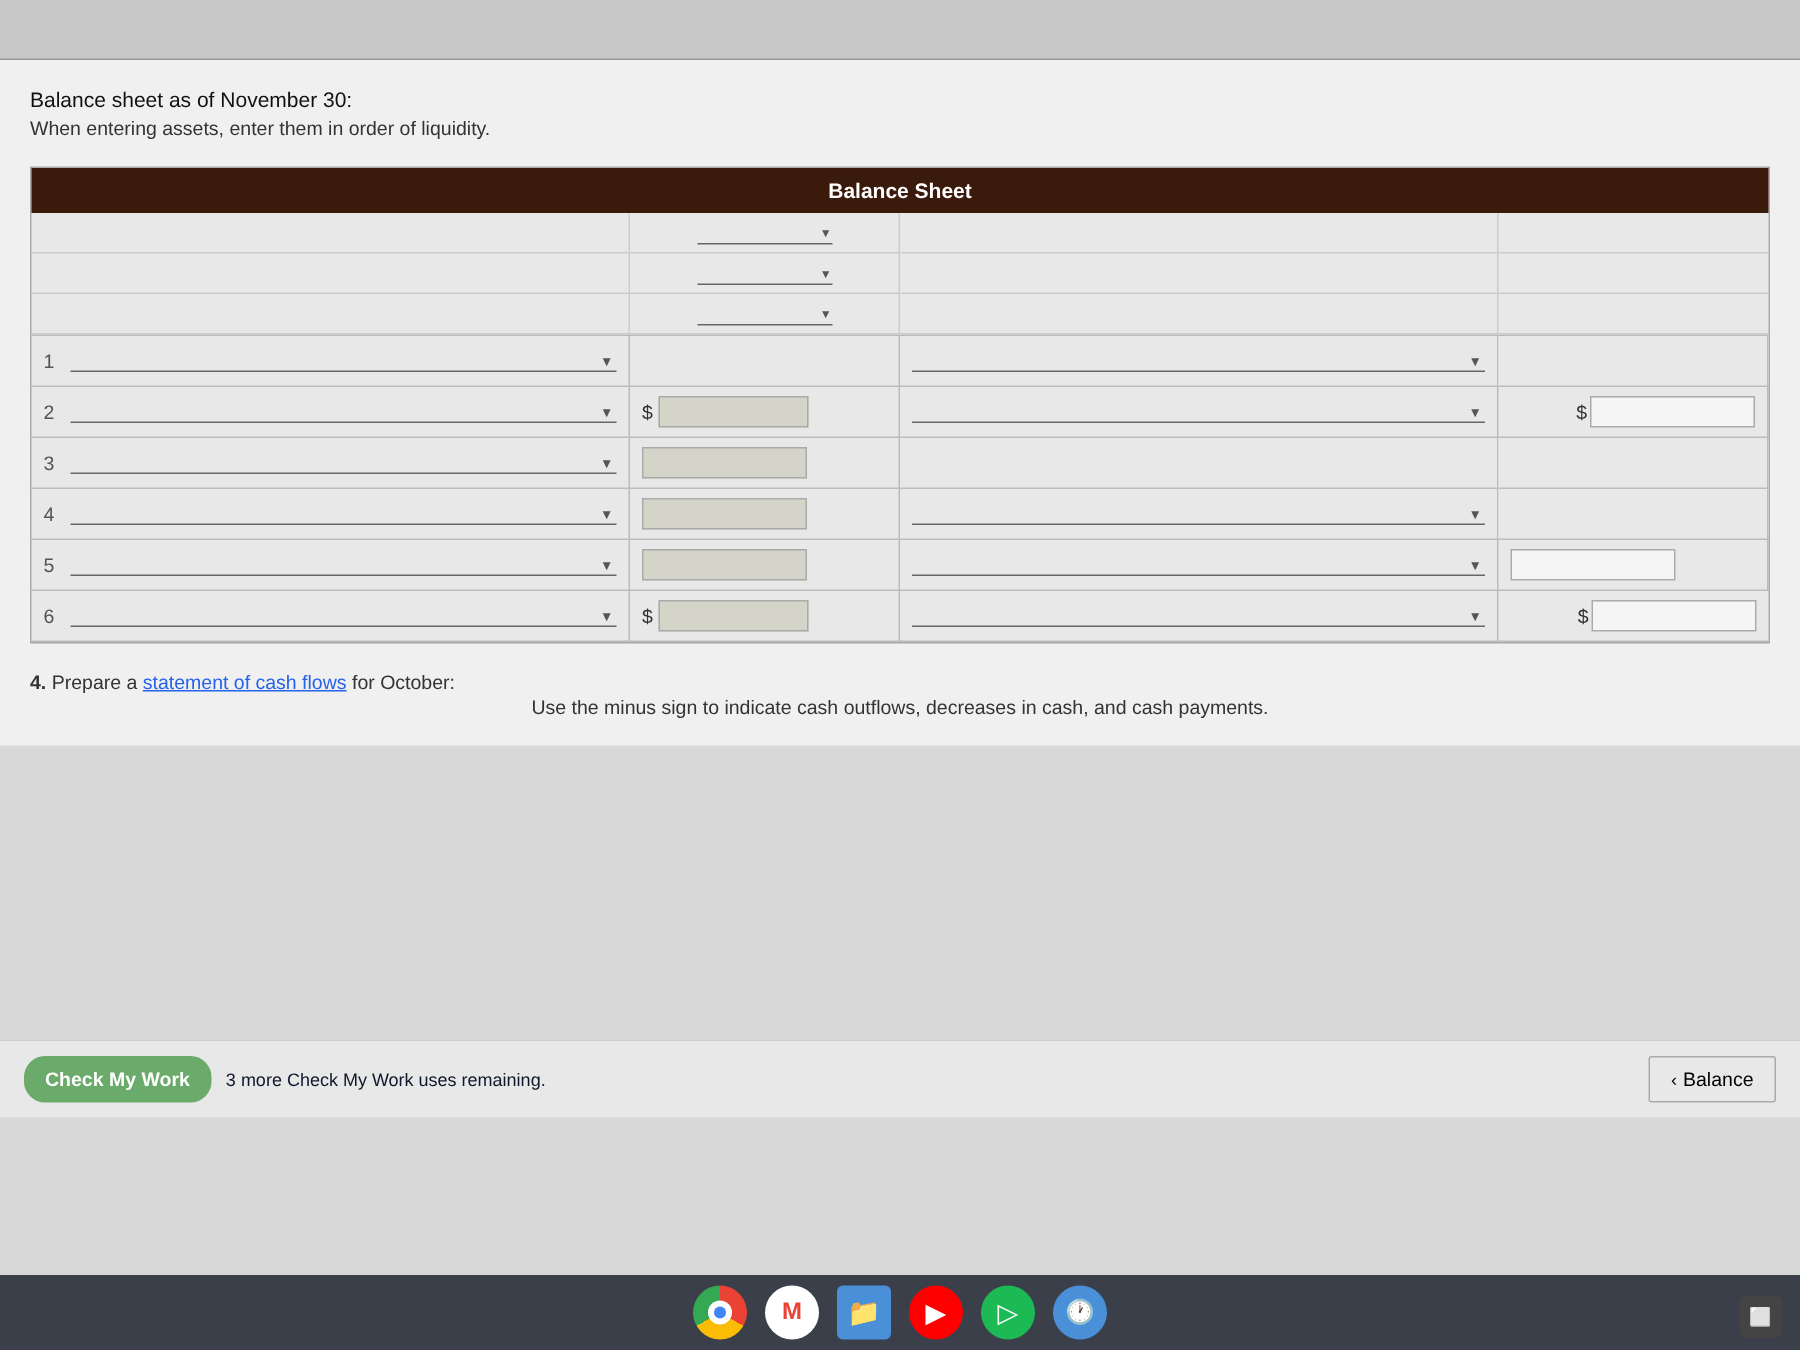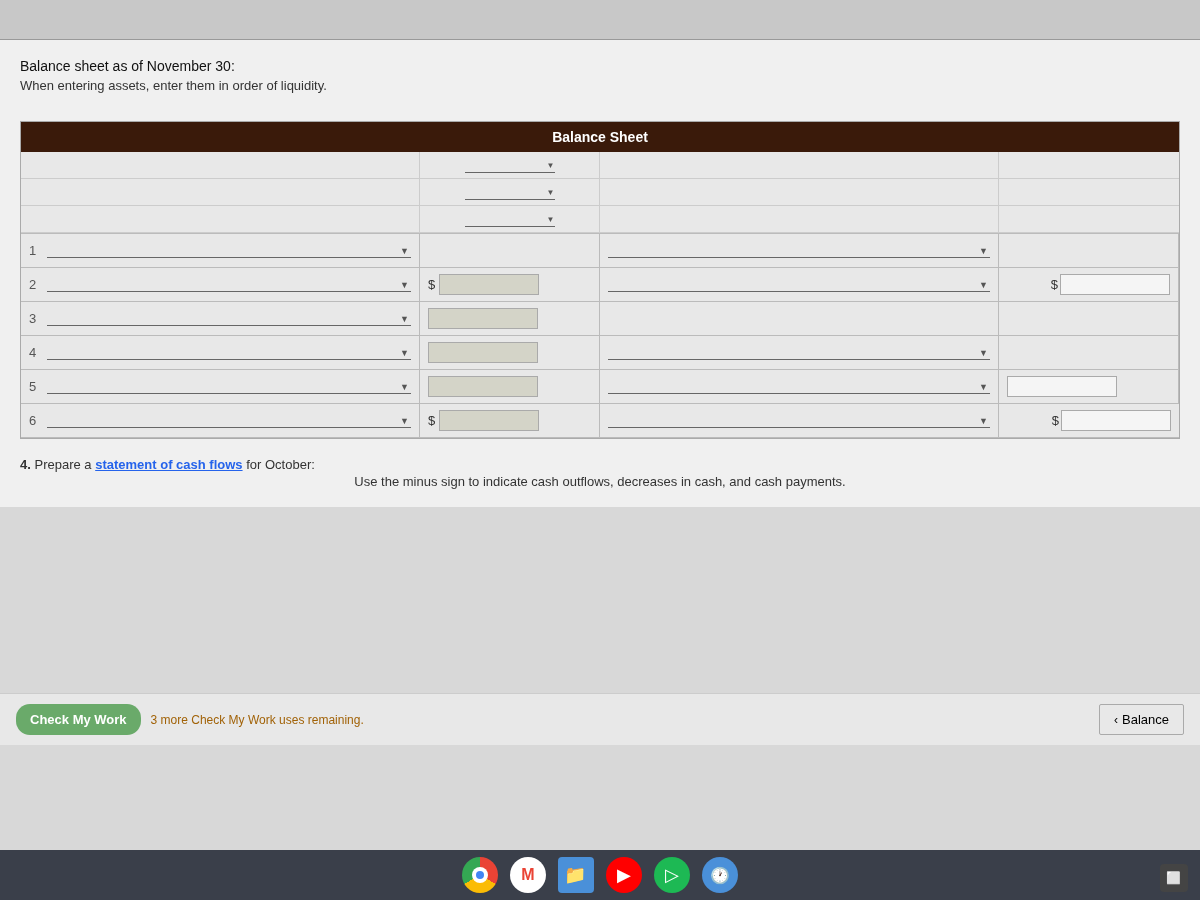--- a/index.html
+++ b/index.html
@@ -33,21 +33,21 @@
     .section-title {
       font-weight: normal;
       font-size: 14px;
       margin-bottom: 4px;
       color: #111;
     }
 
     .subtitle {
       font-size: 13px;
       color: #333;
-      margin-bottom: 28px;
+      margin-bottom: 18px;
     }
 
     .balance-sheet-container {
       background: #e8e8e8;
       border: 1px solid #aaa;
       margin-bottom: 8px;
     }
 
     .balance-sheet-header {
       background: #3a1a0a;
@@ -182,21 +182,21 @@
       border: none;
       padding: 8px 14px;
       font-size: 13px;
       font-weight: bold;
       cursor: pointer;
       border-radius: 14px;
     }
 
     .check-work-note {
       font-size: 12px;
-      color: #a16207;
+      color: #0f172a;
       margin-left: 10px;
     }
 
     .previous-btn {
       background: #e8e8e8;
       border: 1px solid #aaa;
       padding: 7px 14px;
       font-size: 13px;
       cursor: pointer;
       display: flex;
@@ -456,21 +456,21 @@
           <input type="text" class="right-input" value="" style="">
         </div>
 
       </div>
     </div>
 
     <div class="section4">
       <div>
         <span class="step-num">4.</span>
         <span>Prepare a</span>
-        <a href="#" style="color:#2563eb; text-decoration:underline;font-weight:bold;">statement of cash flows</a>
+        <a href="#" style="color:#2563eb; text-decoration:underline;">statement of cash flows</a>
         <span>for October:</span>
       </div>
       <div style="margin-top:2px;text-align:center;">Use the minus sign to indicate cash outflows, decreases in cash, and cash payments.</div>
     </div>
 
   </div>
 
   <div class="bottom-bar">
     <div style="display:flex; align-items:center;">
       <button class="check-work-btn">Check My Work</button>

